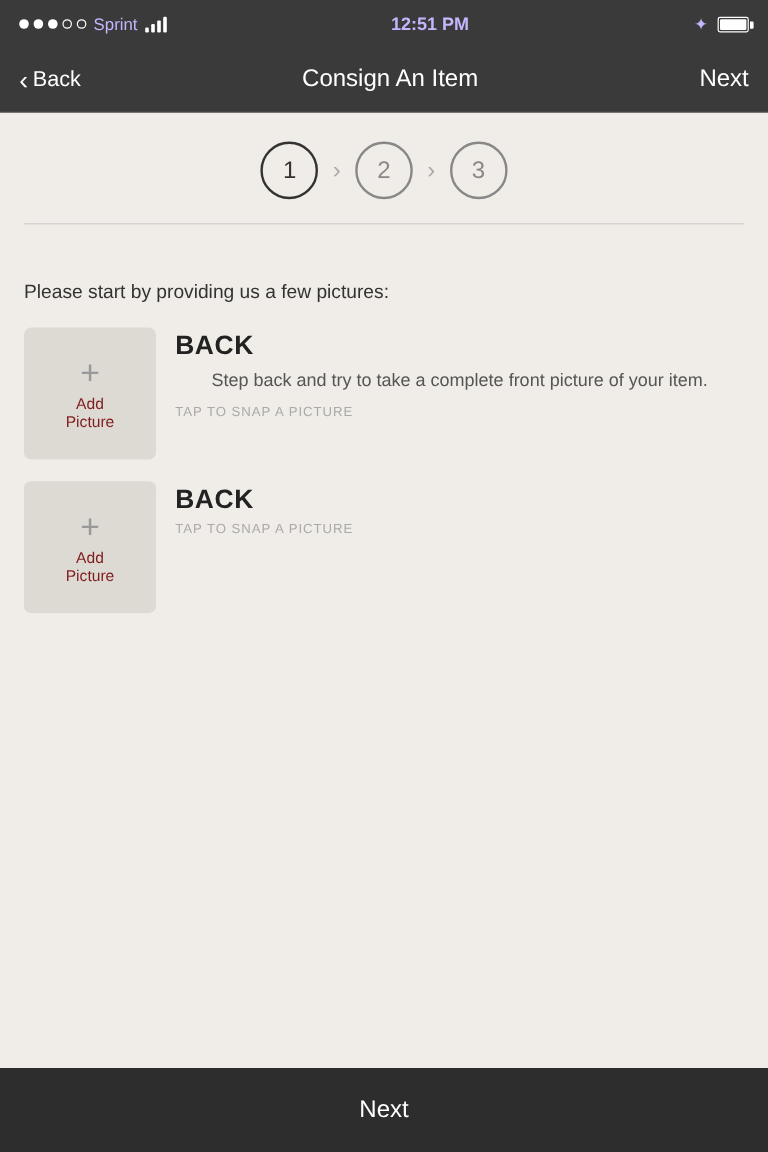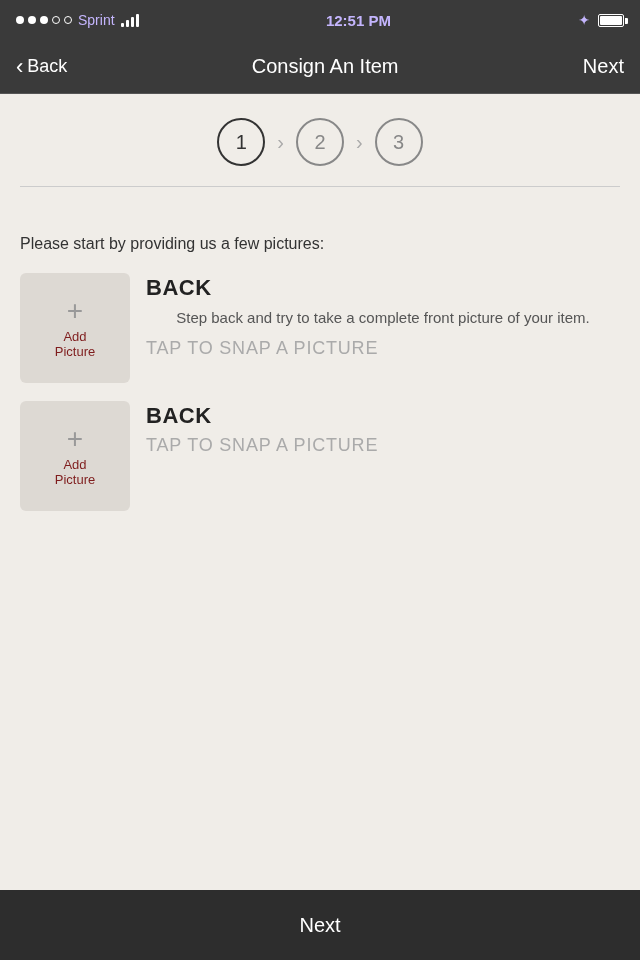--- a/index.html
+++ b/index.html
@@ -181,21 +181,21 @@
       letter-spacing: 0.5px;
     }
     .picture-desc {
       font-size: 15px;
       color: #555;
       line-height: 1.5;
       margin-bottom: 8px;
       text-align: center;
     }
     .tap-label {
-      font-size: 18px;
+      font-size: 11px;
       color: #aaa;
       letter-spacing: 0.8px;
       text-transform: uppercase;
     }
 
     
     .bottom-bar {
       position: absolute;
       bottom: 0;
       left: 0;

